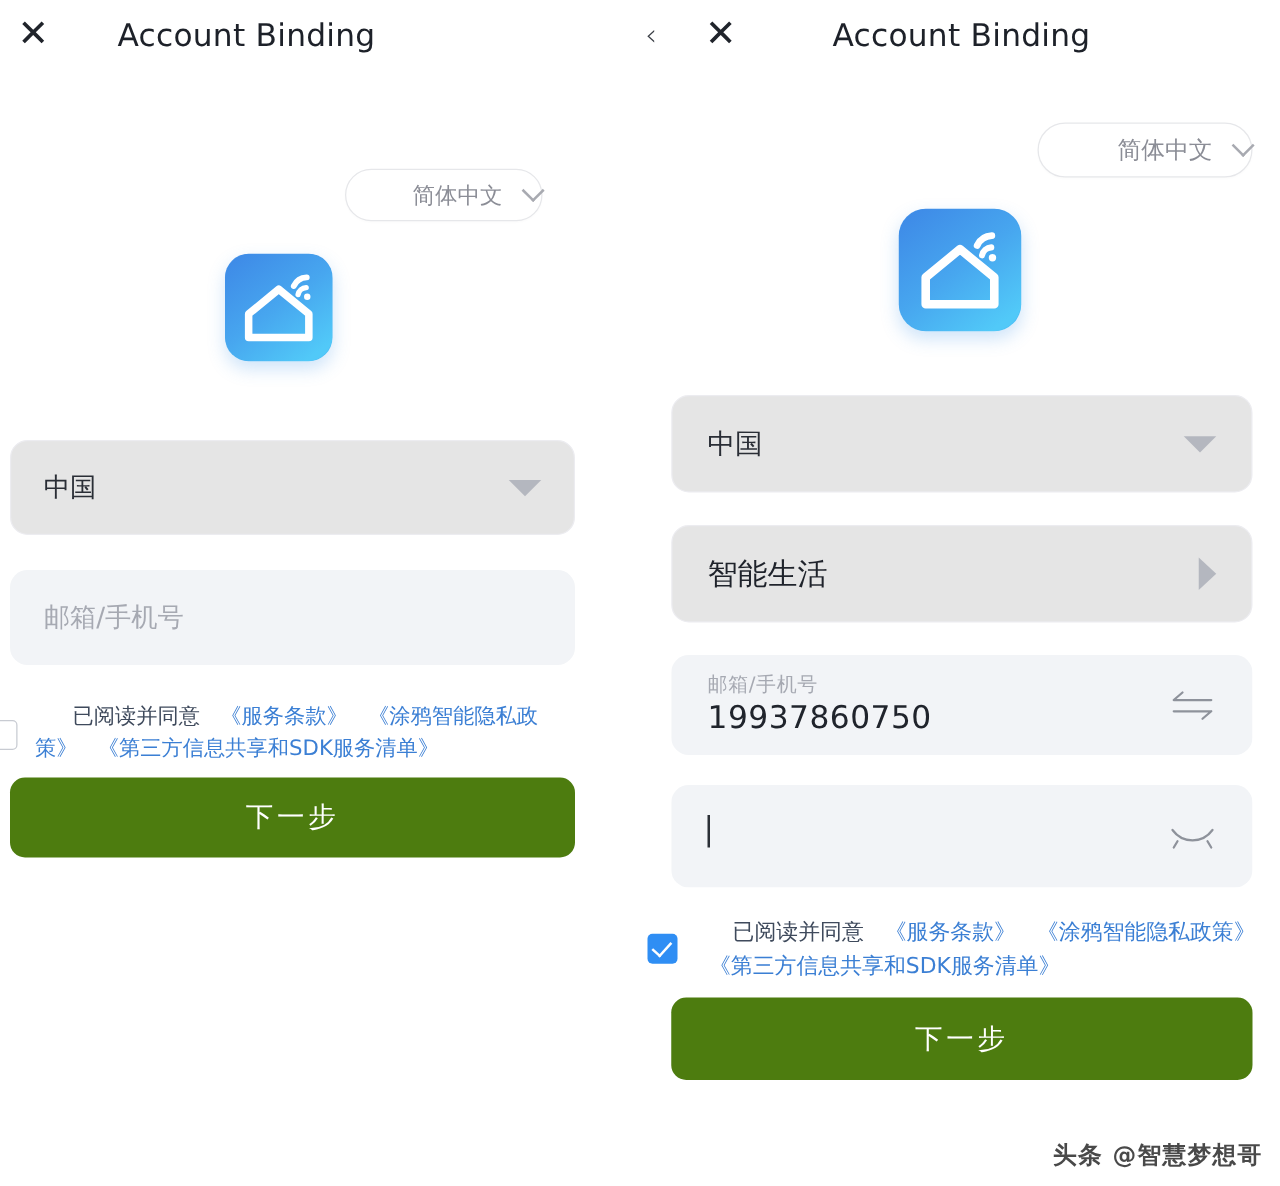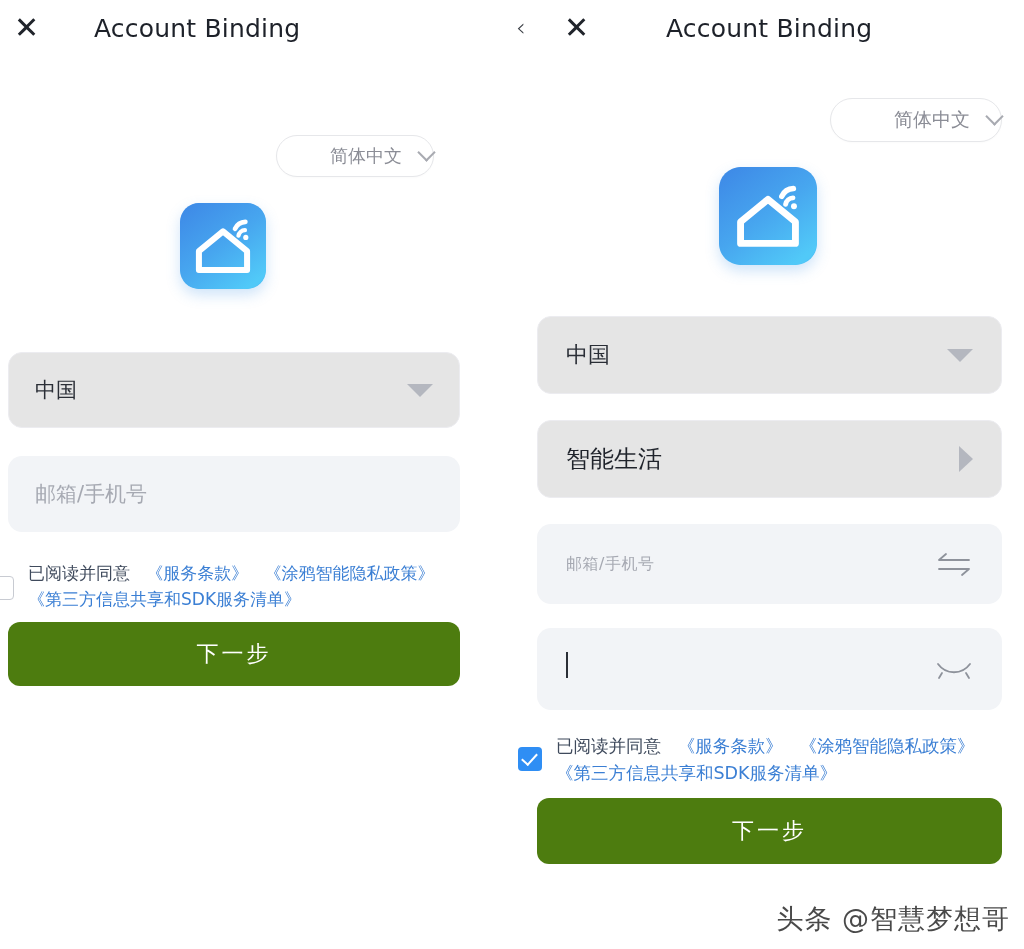--- a/index.html
+++ b/index.html
@@ -102,36 +102,36 @@
   .cbox-empty  { width: 24px; height: 24px; border: 1.6px solid #c8cbd2; background: #fff; margin-top: 16px; }
   .cbox-checked{ width: 24px; height: 24px; background: #2f8ef4; position: relative; margin-top: 14px; }
   .cbox-checked::after {
     content: ""; position: absolute; left: 7px; top: 3px; width: 7px; height: 13px;
     border-right: 2.6px solid #fff; border-bottom: 2.6px solid #fff;
     transform: rotate(42deg);
   }
   .agree-text { margin-left: 14px; font-size: 17px; line-height: 1.55; color: #5b6474; }
   .panel-right .agree-text { font-size: 17.5px; }
   .agree-link { color: #3b7fd4; }
-  .agree-lead { color: #3f4a5c; }
+  .agree-lead { color: #3f4a5c; margin-left: 30px; }
 
   
   .btn-primary {
     position: absolute; display: flex; align-items: center; justify-content: center;
     background: #4d7c0f; color: #fff; border-radius: 12px; border: none;
     font-size: 22px; letter-spacing: 3px; cursor: pointer;
   }
   .panel-left  .btn-primary { left: 26px; top: 622px; width: 452px; height: 64px; }
   .panel-right .btn-primary { left: 37px; top: 798px; width: 465px; height: 66px; }
 
   
   .watermark {
     position: absolute; right: 14px; bottom: 12px;
-    font-size: 27px; color: #3a3a3a; letter-spacing: 1px;
-    opacity: .92; font-weight: 400;
+    font-size: 19px; color: #3a3a3a; letter-spacing: 1px;
+    opacity: .92; font-weight: 700;
   }
 </style>
 </head>
 <body>
 
 <div class="page">
 
   <div class="panel panel-left">
 
     <div class="hdr">
@@ -226,20 +226,21 @@
 
     <div class="field field-outline f-app">
       <span class="field-text">智能生活</span>
       <span style="flex:1"></span>
       <span class="tri-right"></span>
     </div>
 
     <div class="field field-filled f-phone">
       <div class="stack">
         <span class="lbl">邮箱/手机号</span>
+        <span class="val">19937860750</span>
       </div>
       <span class="icon-swap">
         <svg width="38" height="30" viewBox="0 0 38 30">
           <path d="M4 11 L34 11 M4 11 L11 5" fill="none" stroke="#8e929b" stroke-width="1.8" stroke-linecap="round"></path>
           <path d="M34 20 L4 20 M34 20 L27 26" fill="none" stroke="#8e929b" stroke-width="1.8" stroke-linecap="round"></path>
         </svg>
       </span>
     </div>
 
     <div class="field field-filled f-pass">

